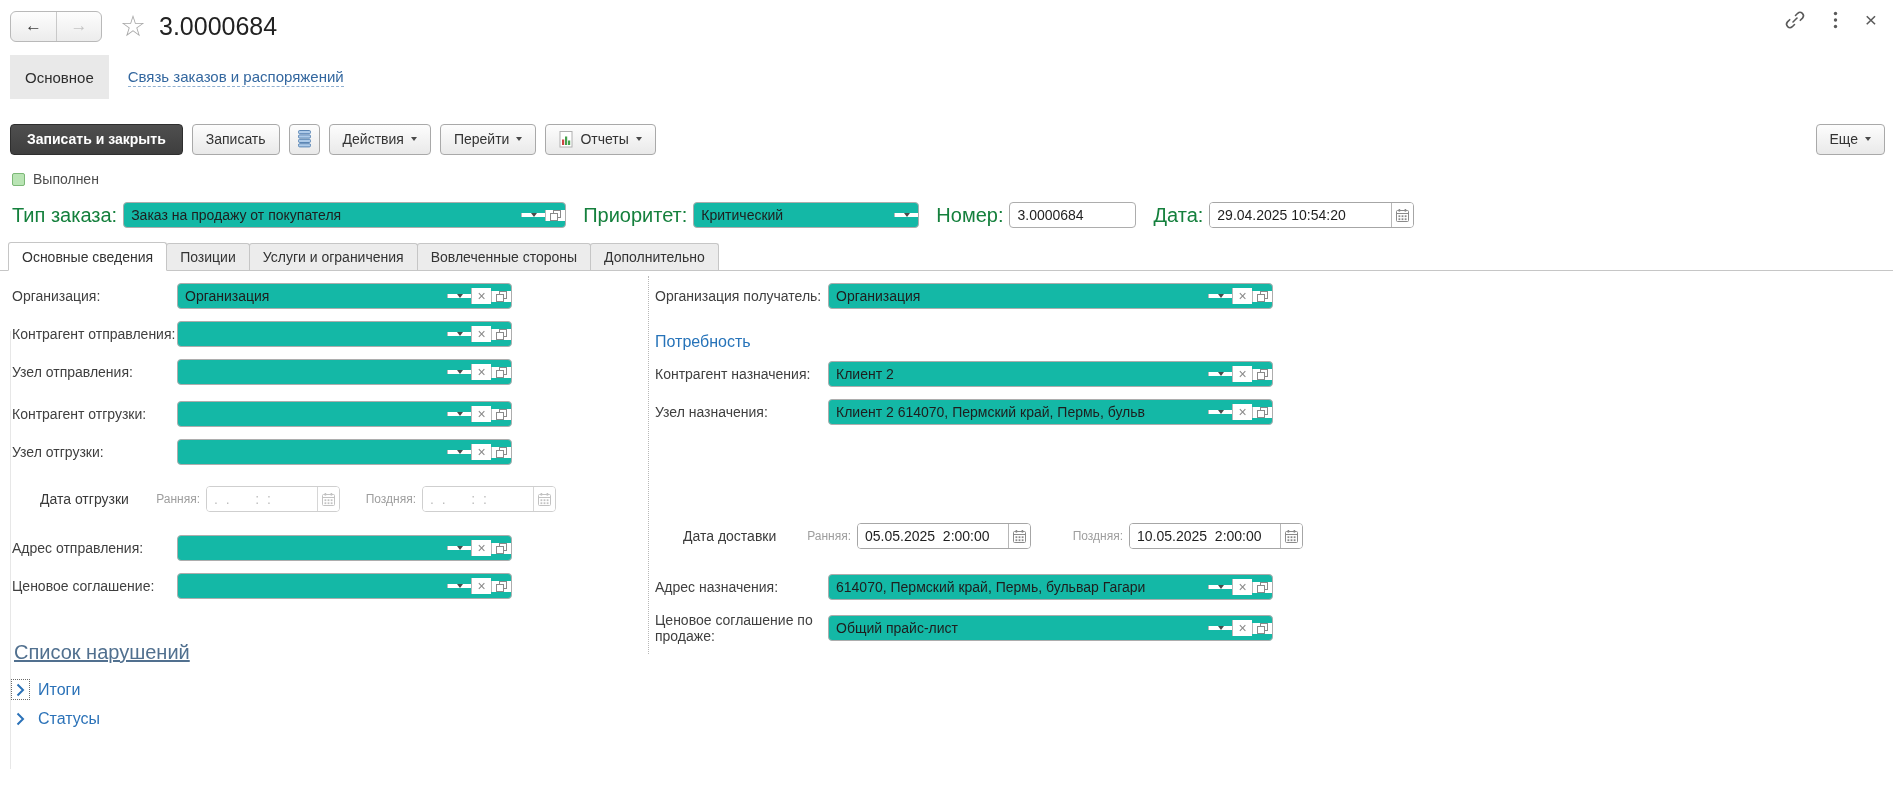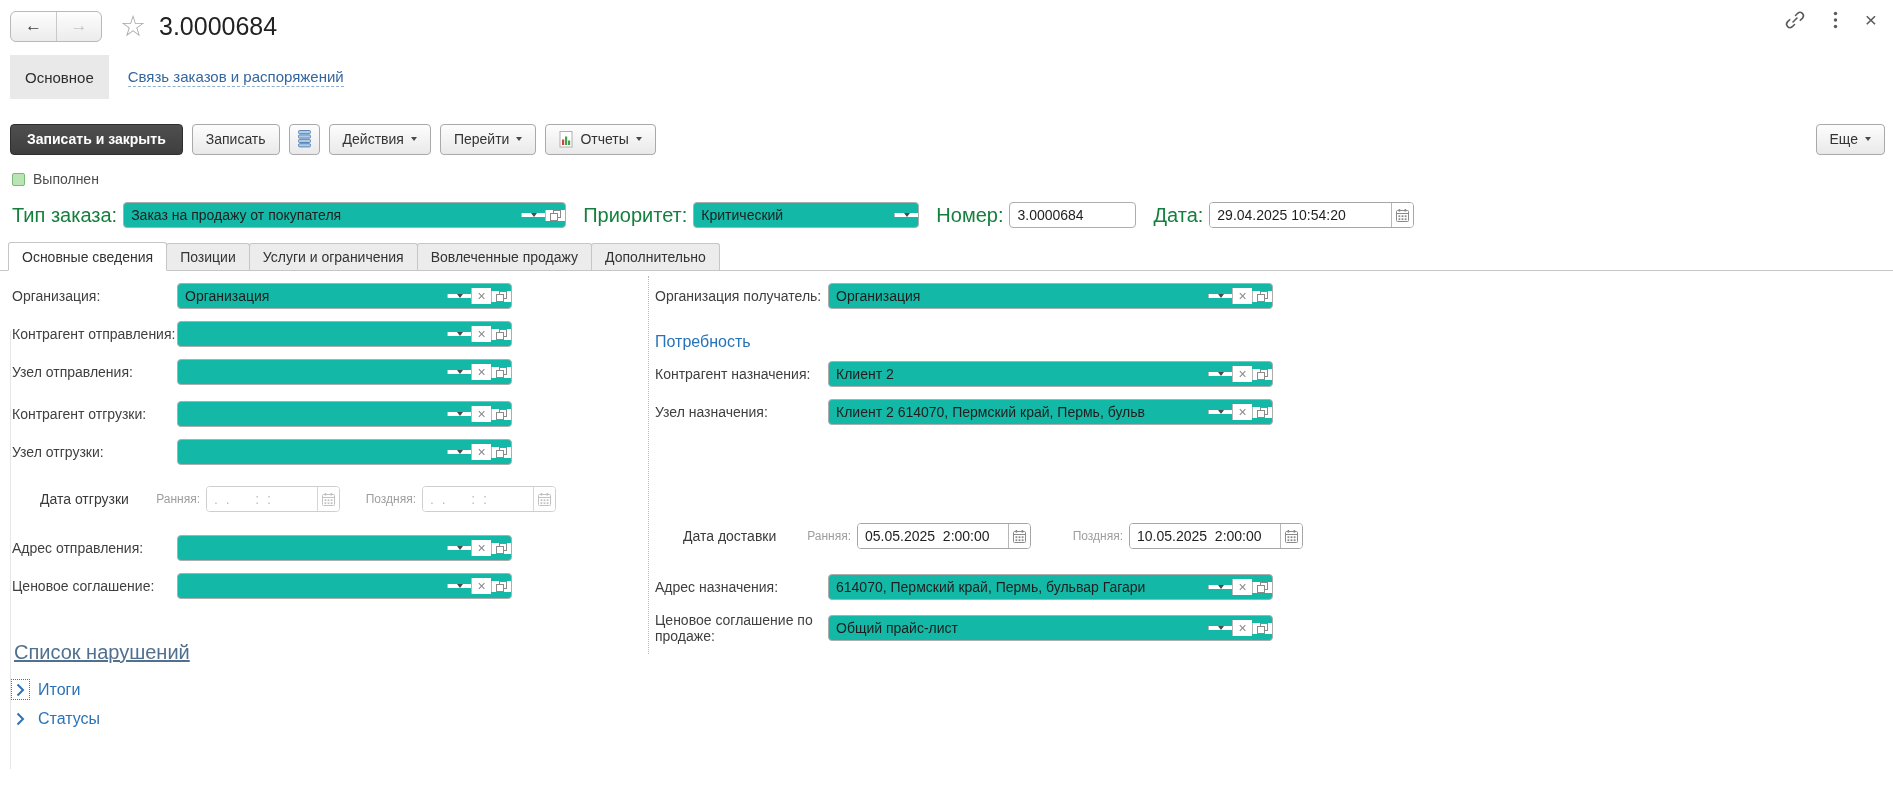--- a/index.html
+++ b/index.html
@@ -240,21 +240,21 @@
     <div class="tab active">
         <span>Основные сведения</span>
       </div>
     <div class="tab">
         <span>Позиции</span>
       </div>
     <div class="tab">
         <span>Услуги и ограничения</span>
       </div>
     <div class="tab">
-        <span>Вовлеченные продажу</span>
+        <span>Вовлеченные стороны</span>
       </div>
     <div class="tab">
         <span>Дополнительно</span>
       </div>
   </div>
 
   <div class="content">
     <div class="leftline"></div>
     <div class="vdivider"></div>
 

